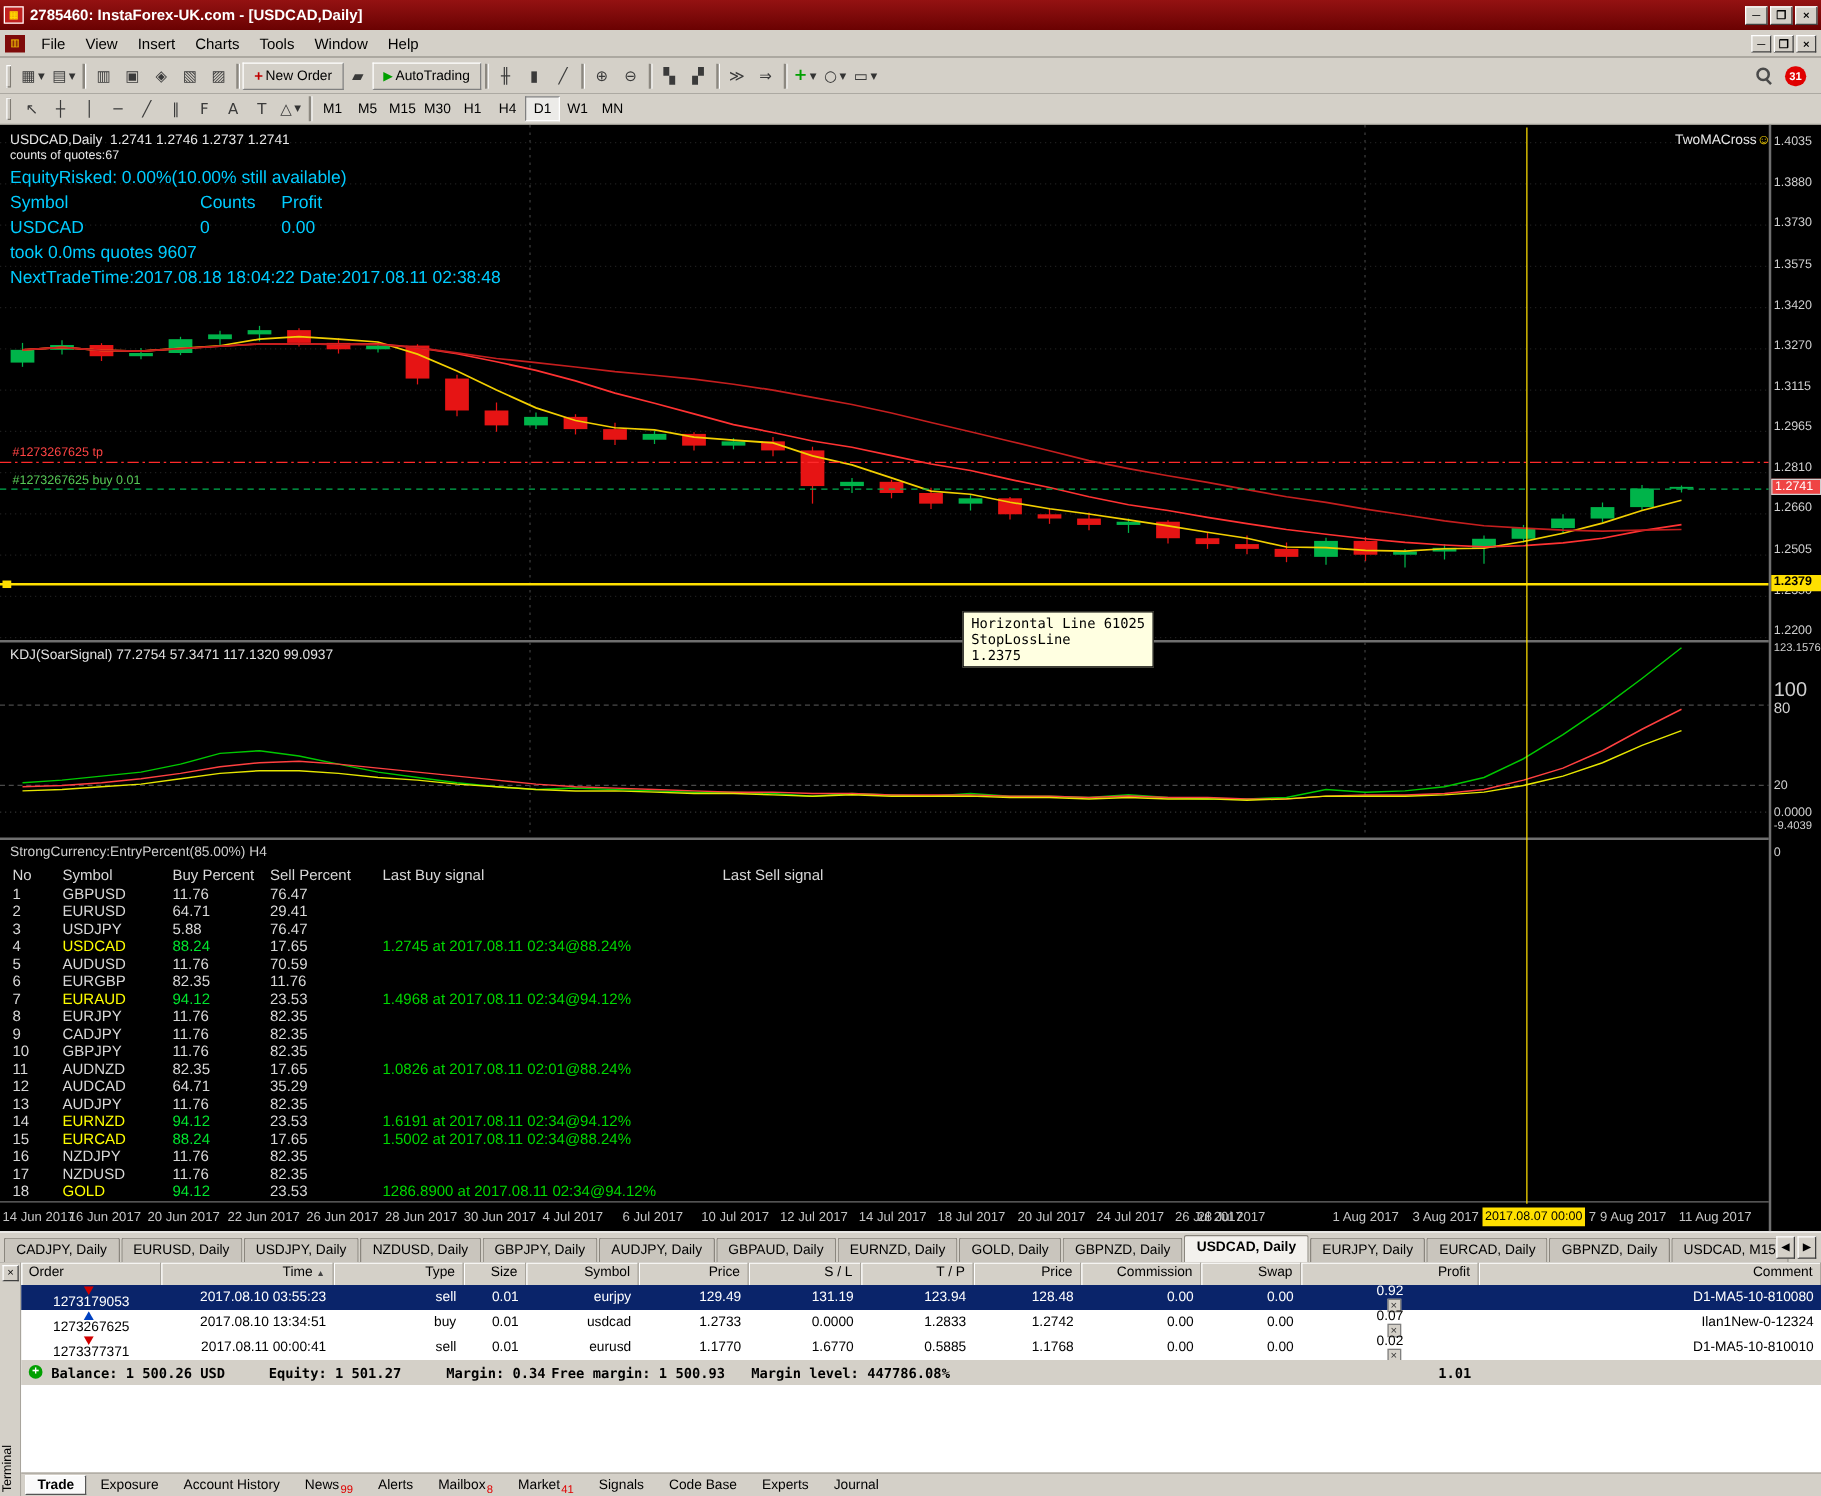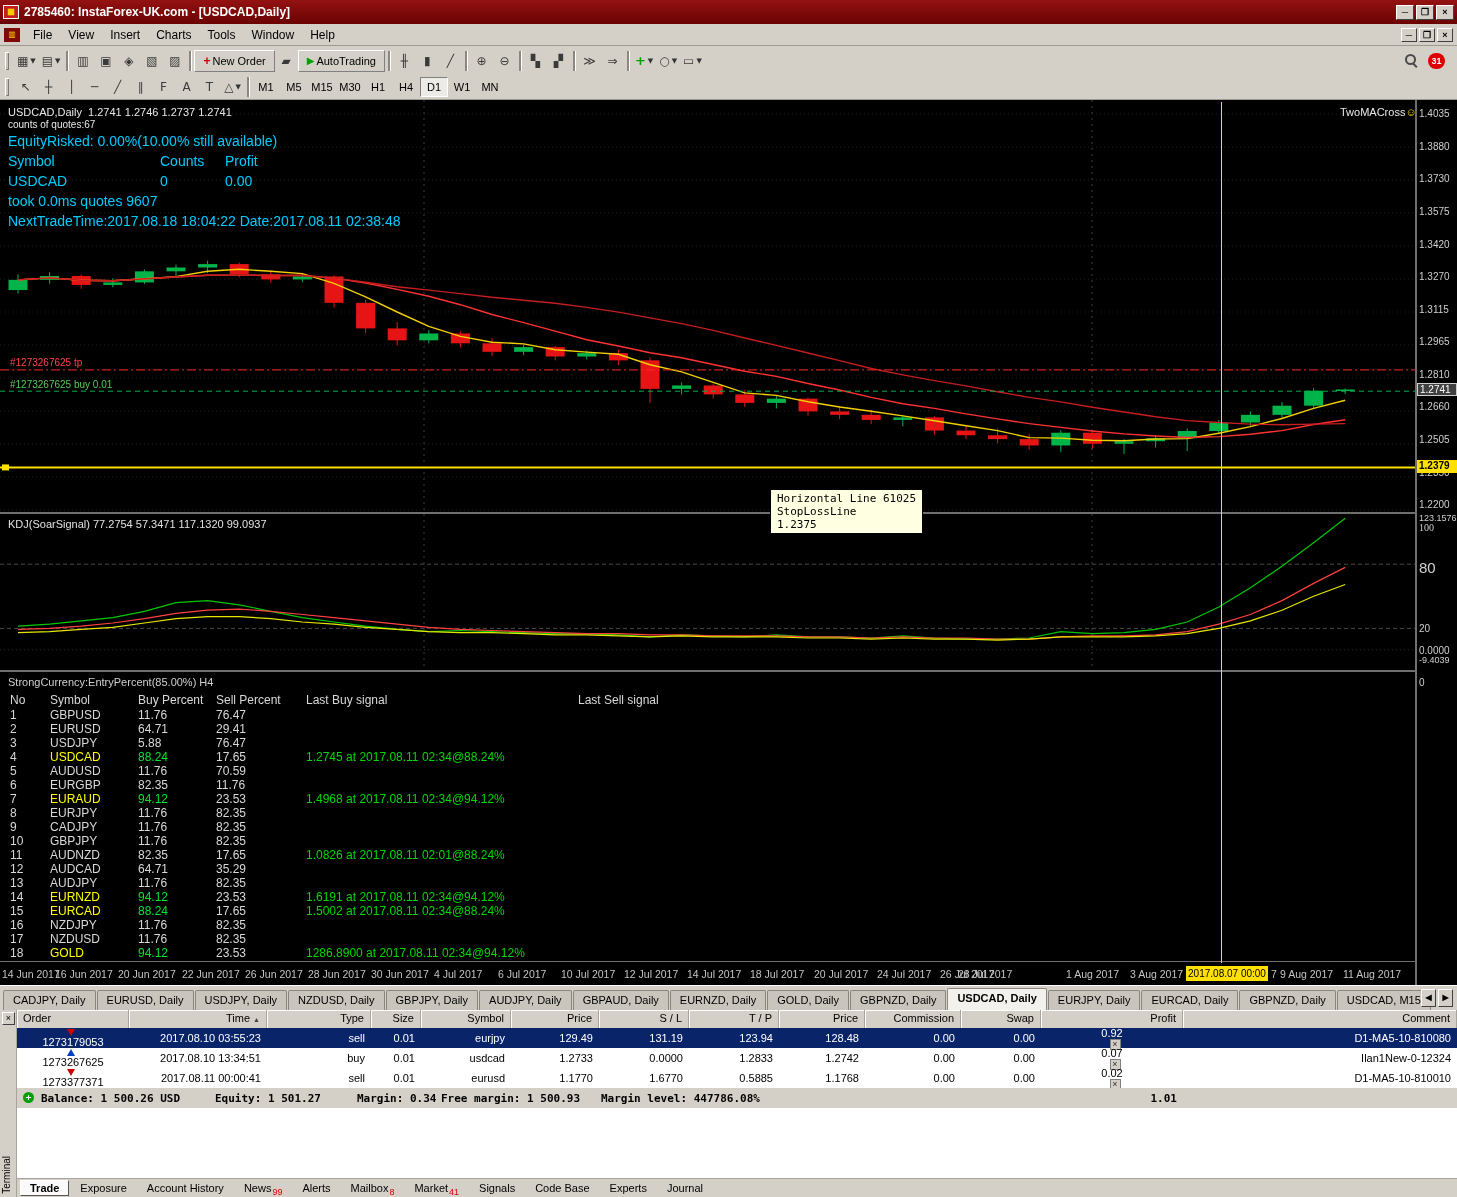--- a/index.html
+++ b/index.html
@@ -47,21 +47,21 @@
   .ov-cyan{color:#00ccff;font-size:14px;}
   .ov-lbl{font-size:10px;}
   #expert-name{left:1340px;top:6px;color:#e8e8e8;font-size:11px;}
   #expert-name .smiley{color:#ffd700;}
   #tooltip{position:absolute;left:770px;top:389px;background:#ffffe1;border:1px solid #000;color:#000;font-family:"DejaVu Sans Mono",monospace;font-size:11px;line-height:13px;padding:2px 6px;z-index:30;}
   #kdj-label{position:absolute;left:8px;top:418px;color:#e0e0e0;font-size:11px;z-index:10;}
   
   #price-scale{position:absolute;left:1417px;top:0;width:40px;height:885px;z-index:11;font-size:10px;color:#cfcfcf;}
   .ptick{position:absolute;left:2px;}
   .ptag{position:absolute;left:0;width:40px;height:13px;line-height:12px;font-size:10px;padding-left:2px;z-index:12;}
-  #tag-current{background:#404040;border:1px solid #cfcfcf;color:#fff;}
+  #tag-current{background:#ef4444;border:1px solid #cfcfcf;color:#fff;}
   #tag-stop{background:#ffe000;color:#000;font-weight:bold;}
   
   #sc-panel{position:absolute;left:0;top:572px;width:1415px;height:290px;overflow:hidden;color:#d8d8d8;font-size:12px;z-index:4;}
   #sc-title{position:absolute;left:8px;top:4px;font-size:11px;color:#cfcfcf;}
   #sc-header{position:absolute;left:0;top:21px;width:100%;}
   #sc-rows{position:absolute;left:0;top:36px;width:100%;}
   .sc-row{display:flex;height:14px;line-height:14px;}
   .sc-no{width:50px;padding-left:10px;}
   .sc-sym{width:88px;}
   .sc-buy{width:78px;}
@@ -373,22 +373,22 @@
         <span class="ptick" style="top: 139px;">1.3420</span>
         <span class="ptick" style="top: 171px;">1.3270</span>
         <span class="ptick" style="top: 204px;">1.3115</span>
         <span class="ptick" style="top: 236px;">1.2965</span>
         <span class="ptick" style="top: 269px;">1.2810</span>
         <span class="ptick" style="top: 301px;">1.2660</span>
         <span class="ptick" style="top: 334px;">1.2505</span>
         <span class="ptick" style="top: 367px;">1.2350</span>
         <span class="ptick" style="top: 399px;">1.2200</span>
         <span class="ptick" style="top: 413px; font-size: 9px;">123.1576</span>
-        <span class="ptick" style="top: 422px; font-size: 10px; font-family: Liberation Serif, serif;">100</span>
-        <span class="ptick" style="top: 459px; font-size: 15px;">80</span>
+        <span class="ptick" style="top: 444px; font-size: 16px;">100</span>
+        <span class="ptick" style="top: 459px; font-size: 12px;">80</span>
         <span class="ptick" style="top: 523px; font-size: 10px;">20</span>
         <span class="ptick" style="top: 545px; font-size: 10px;">0.0000</span>
         <span class="ptick" style="top: 555px; font-size: 9px;">-9.4039</span>
         <span class="ptick" style="top: 577px;">0</span>
       </div>
 
     <div id="sc-panel">
       <div id="sc-title">StrongCurrency:EntryPercent(85.00%) H4</div>
       <div id="sc-header" class="sc-row">
           <span class="sc-no">No</span>

